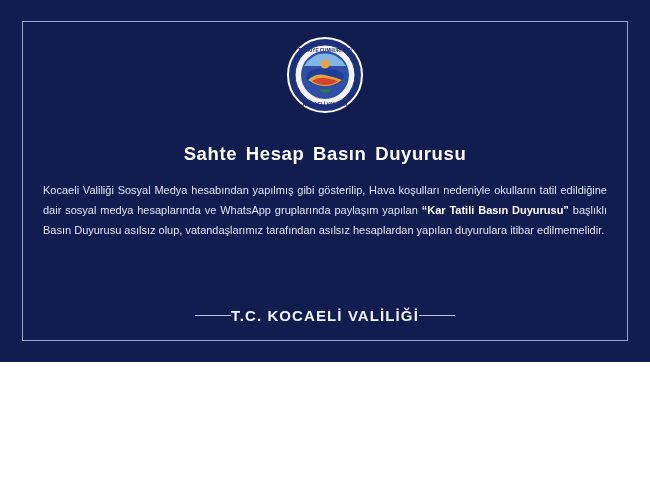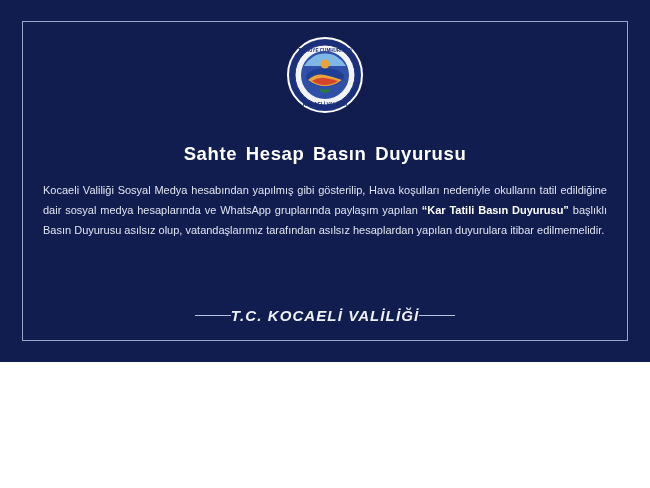--- a/index.html
+++ b/index.html
@@ -85,21 +85,20 @@
   }
 
   .footer {
     position: absolute;
     left: 0;
     right: 0;
     bottom: 38px;
     display: flex;
     align-items: center;
     justify-content: center;
-    font-style: italic;
   }
   .footer .rule {
     width: 36px;
     height: 1px;
     background: #b9c2dc;
   }
   .footer .label {
     color: #eef1f8;
     font-size: 15px;
     font-weight: bold;

